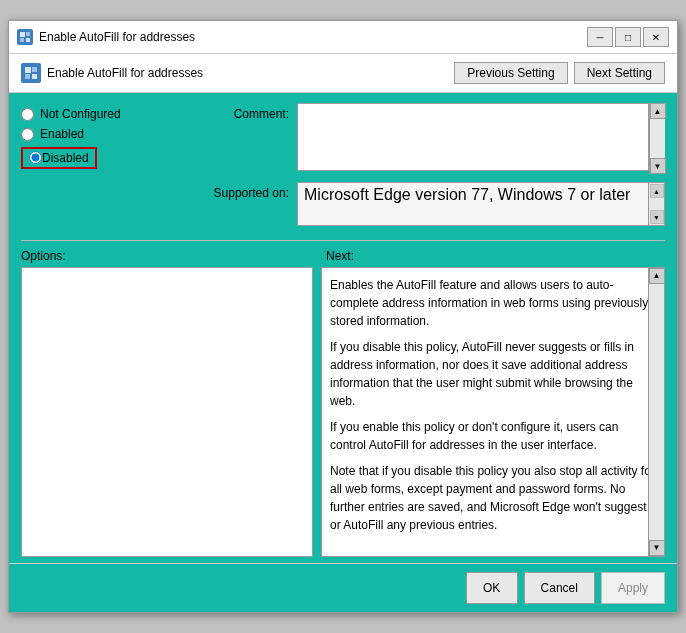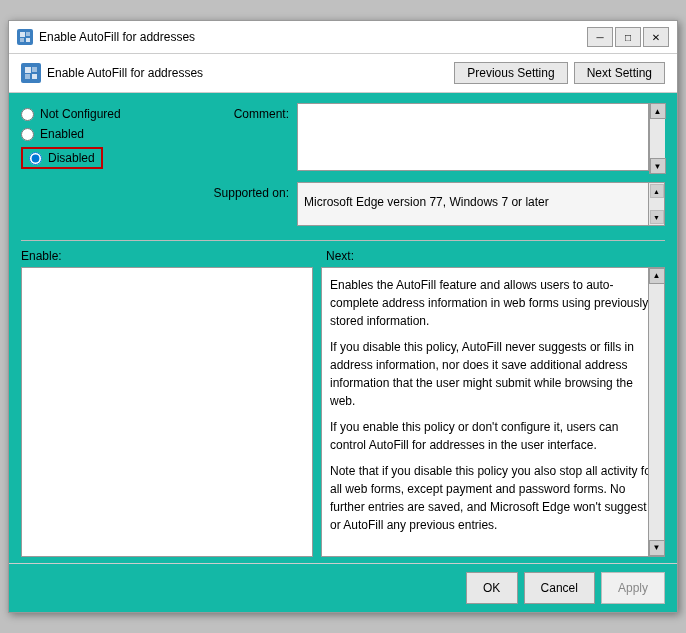--- a/index.html
+++ b/index.html
@@ -149,22 +149,21 @@
     .radio-item input[type="radio"] {
       accent-color: #0078d4;
       width: 13px;
       height: 13px;
     }
 
     .radio-disabled-box {
       border: 2px solid #c00000;
       padding: 2px 6px;
       display: inline-flex;
-      align-items: flex-end;
-      gap: 6px;
+      align-items: flex-start;
     }
 
     .right-panel {
       flex: 1;
       display: flex;
       flex-direction: column;
       gap: 8px;
     }
 
     .form-row {
@@ -326,22 +325,22 @@
       color: #888;
       background: #f0f0f0;
       border-color: #bbb;
       cursor: default;
     }
 
     .supported-text-box {
       flex: 1;
       border: 1px solid #999;
       background: #f5f5f5;
-      padding: 12px 6px;
-      font-size: 12px;
+      padding: 3px 6px;
+      font-size: 16px;
       height: 44px;
       overflow: hidden;
     }
 
     .mini-scrollbar {
       width: 16px;
       border: 1px solid #999;
       border-left: none;
       background: #e8e8e8;
       display: flex;
@@ -450,21 +449,21 @@
             </div>
           </div>
         </div>
       </div>
     </div>
   </div>
 
   <div class="divider"></div>
 
   <div class="section-headers">
-    <span class="section-header-left">Enable:</span>
+    <span class="section-header-left">Options:</span>
     <span class="section-header-right">Next:</span>
   </div>
 
   <div class="bottom-panels">
     <div class="options-panel"></div>
     <div class="help-panel">
       <p>Enables the AutoFill feature and allows users to auto-complete address information in web forms using previously stored information.</p>
       <p>If you disable this policy, AutoFill never suggests or fills in address information, nor does it save additional address information that the user might submit while browsing the web.</p>
       <p>If you enable this policy or don't configure it, users can control AutoFill for addresses in the user interface.</p>
       <p>Note that if you disable this policy you also stop all activity for all web forms, except payment and password forms. No further entries are saved, and Microsoft Edge won't suggest or AutoFill any previous entries.</p>

